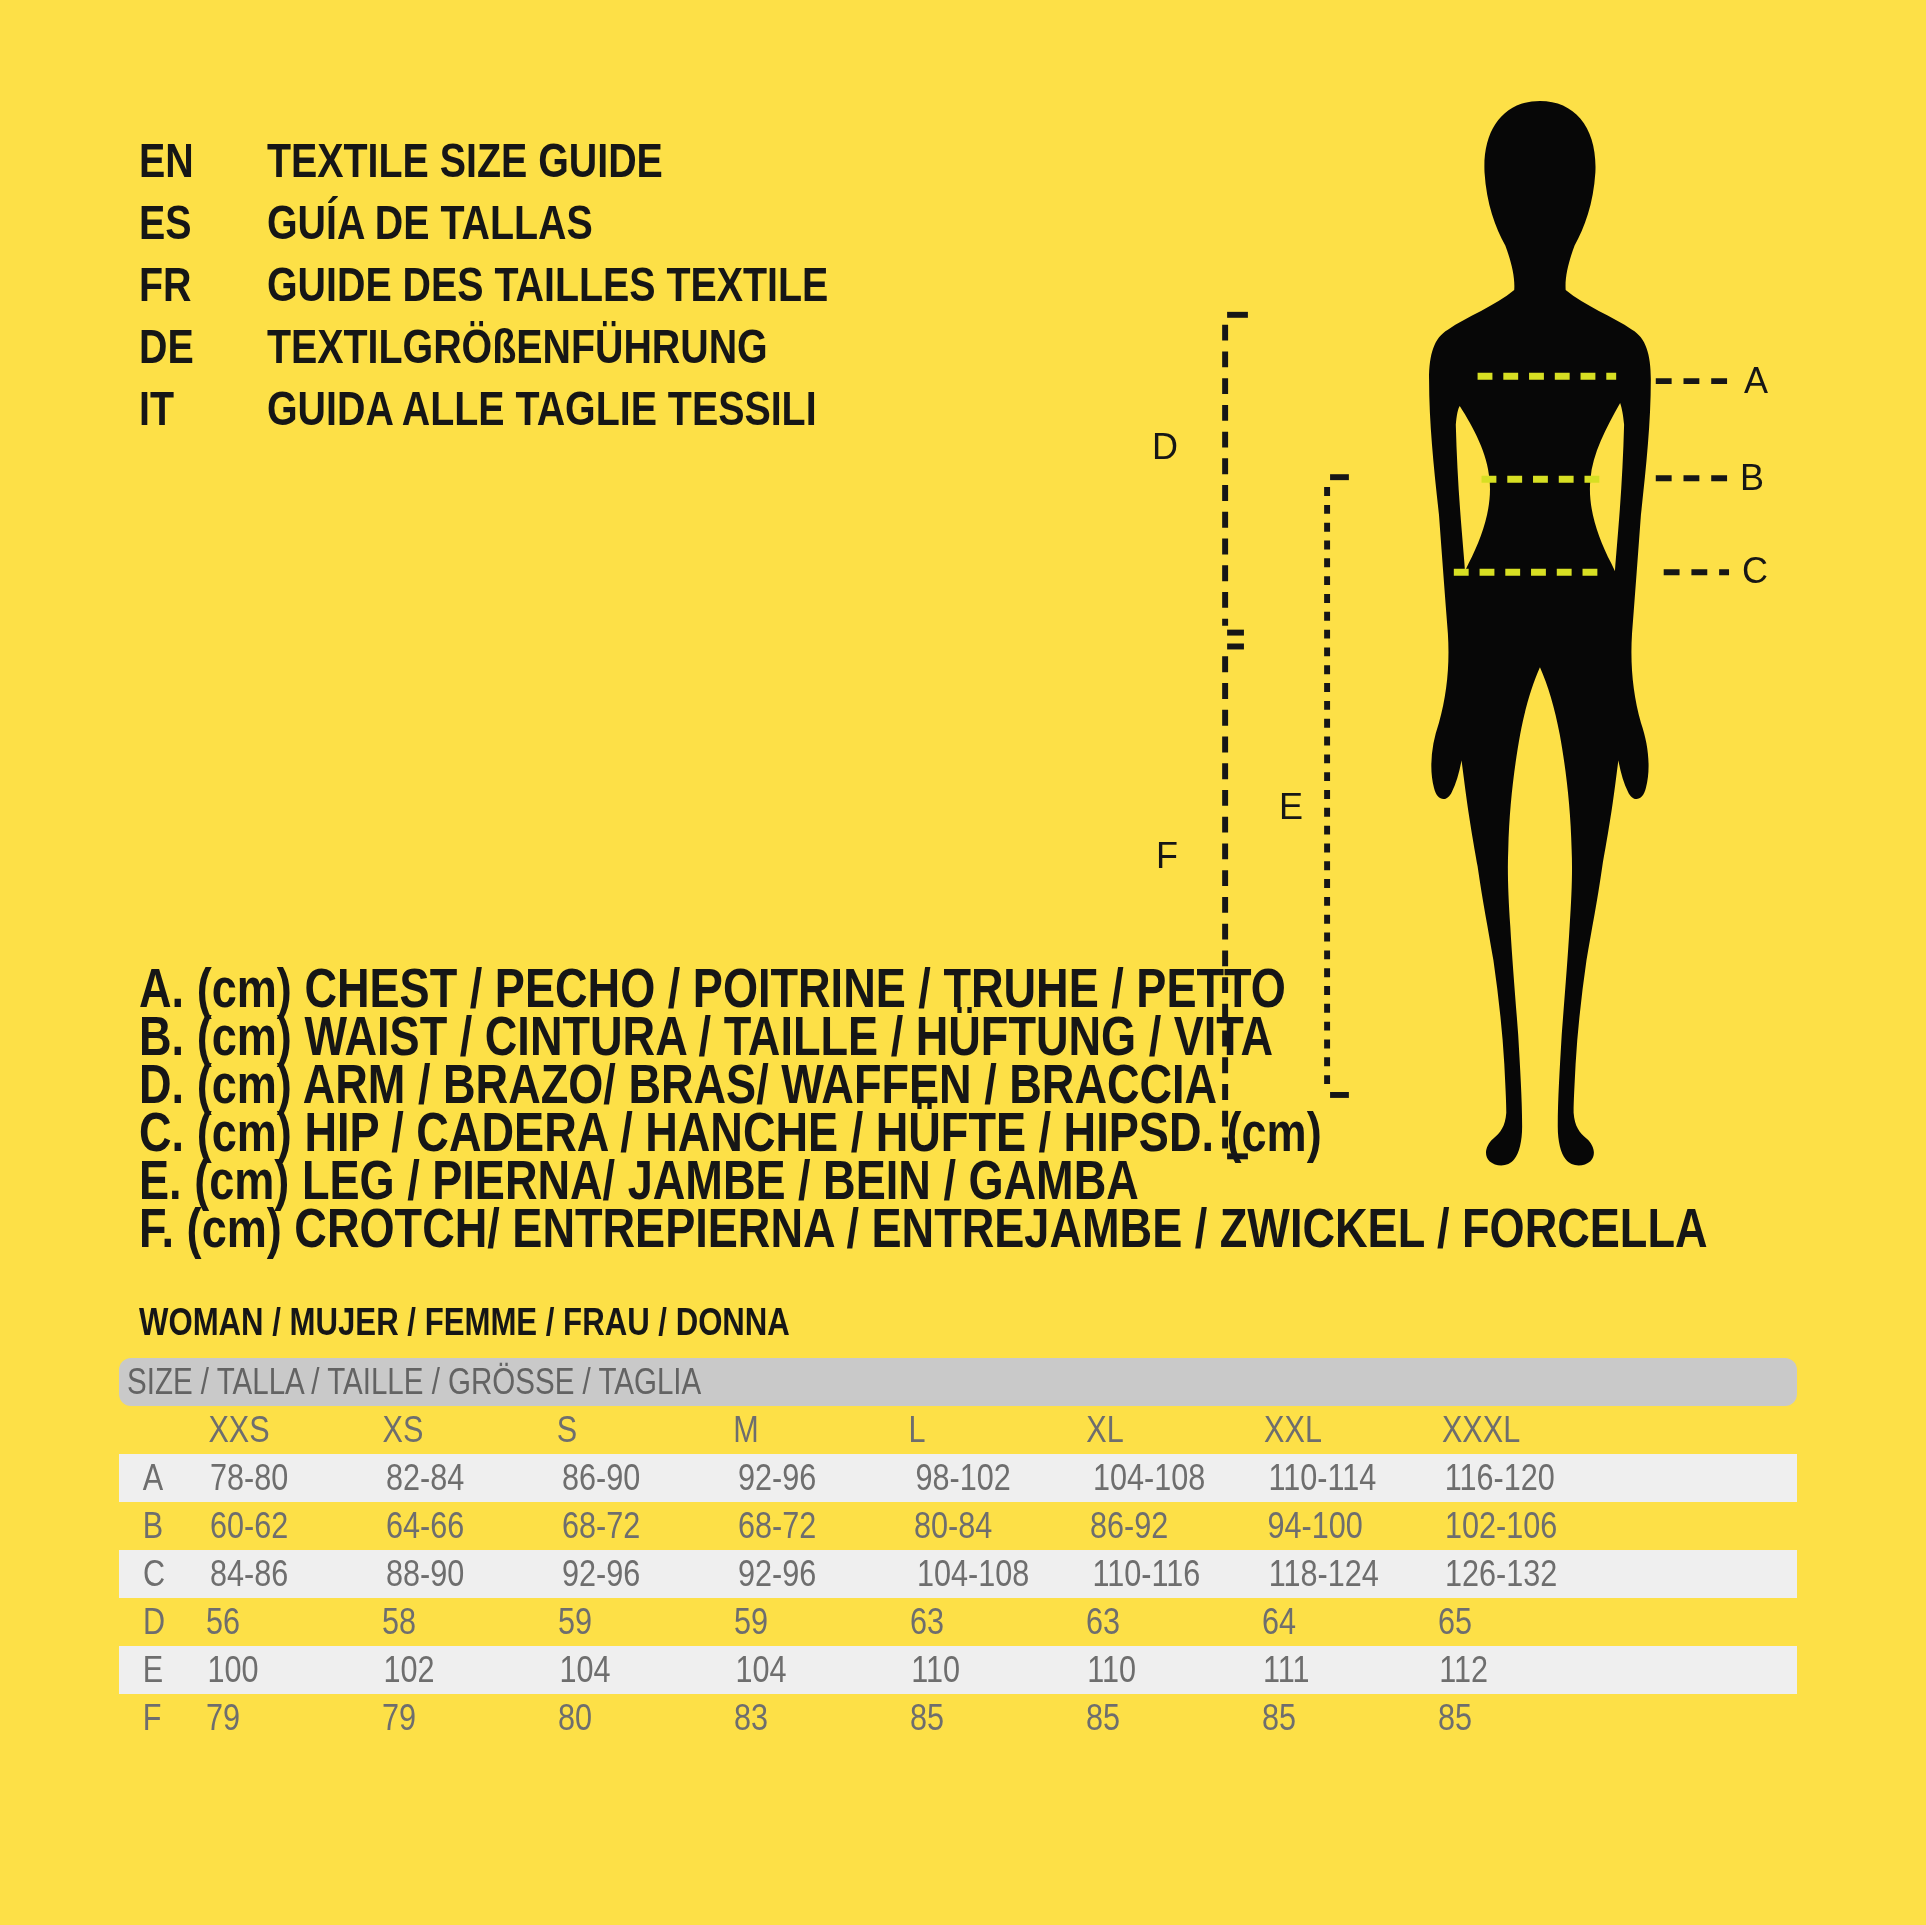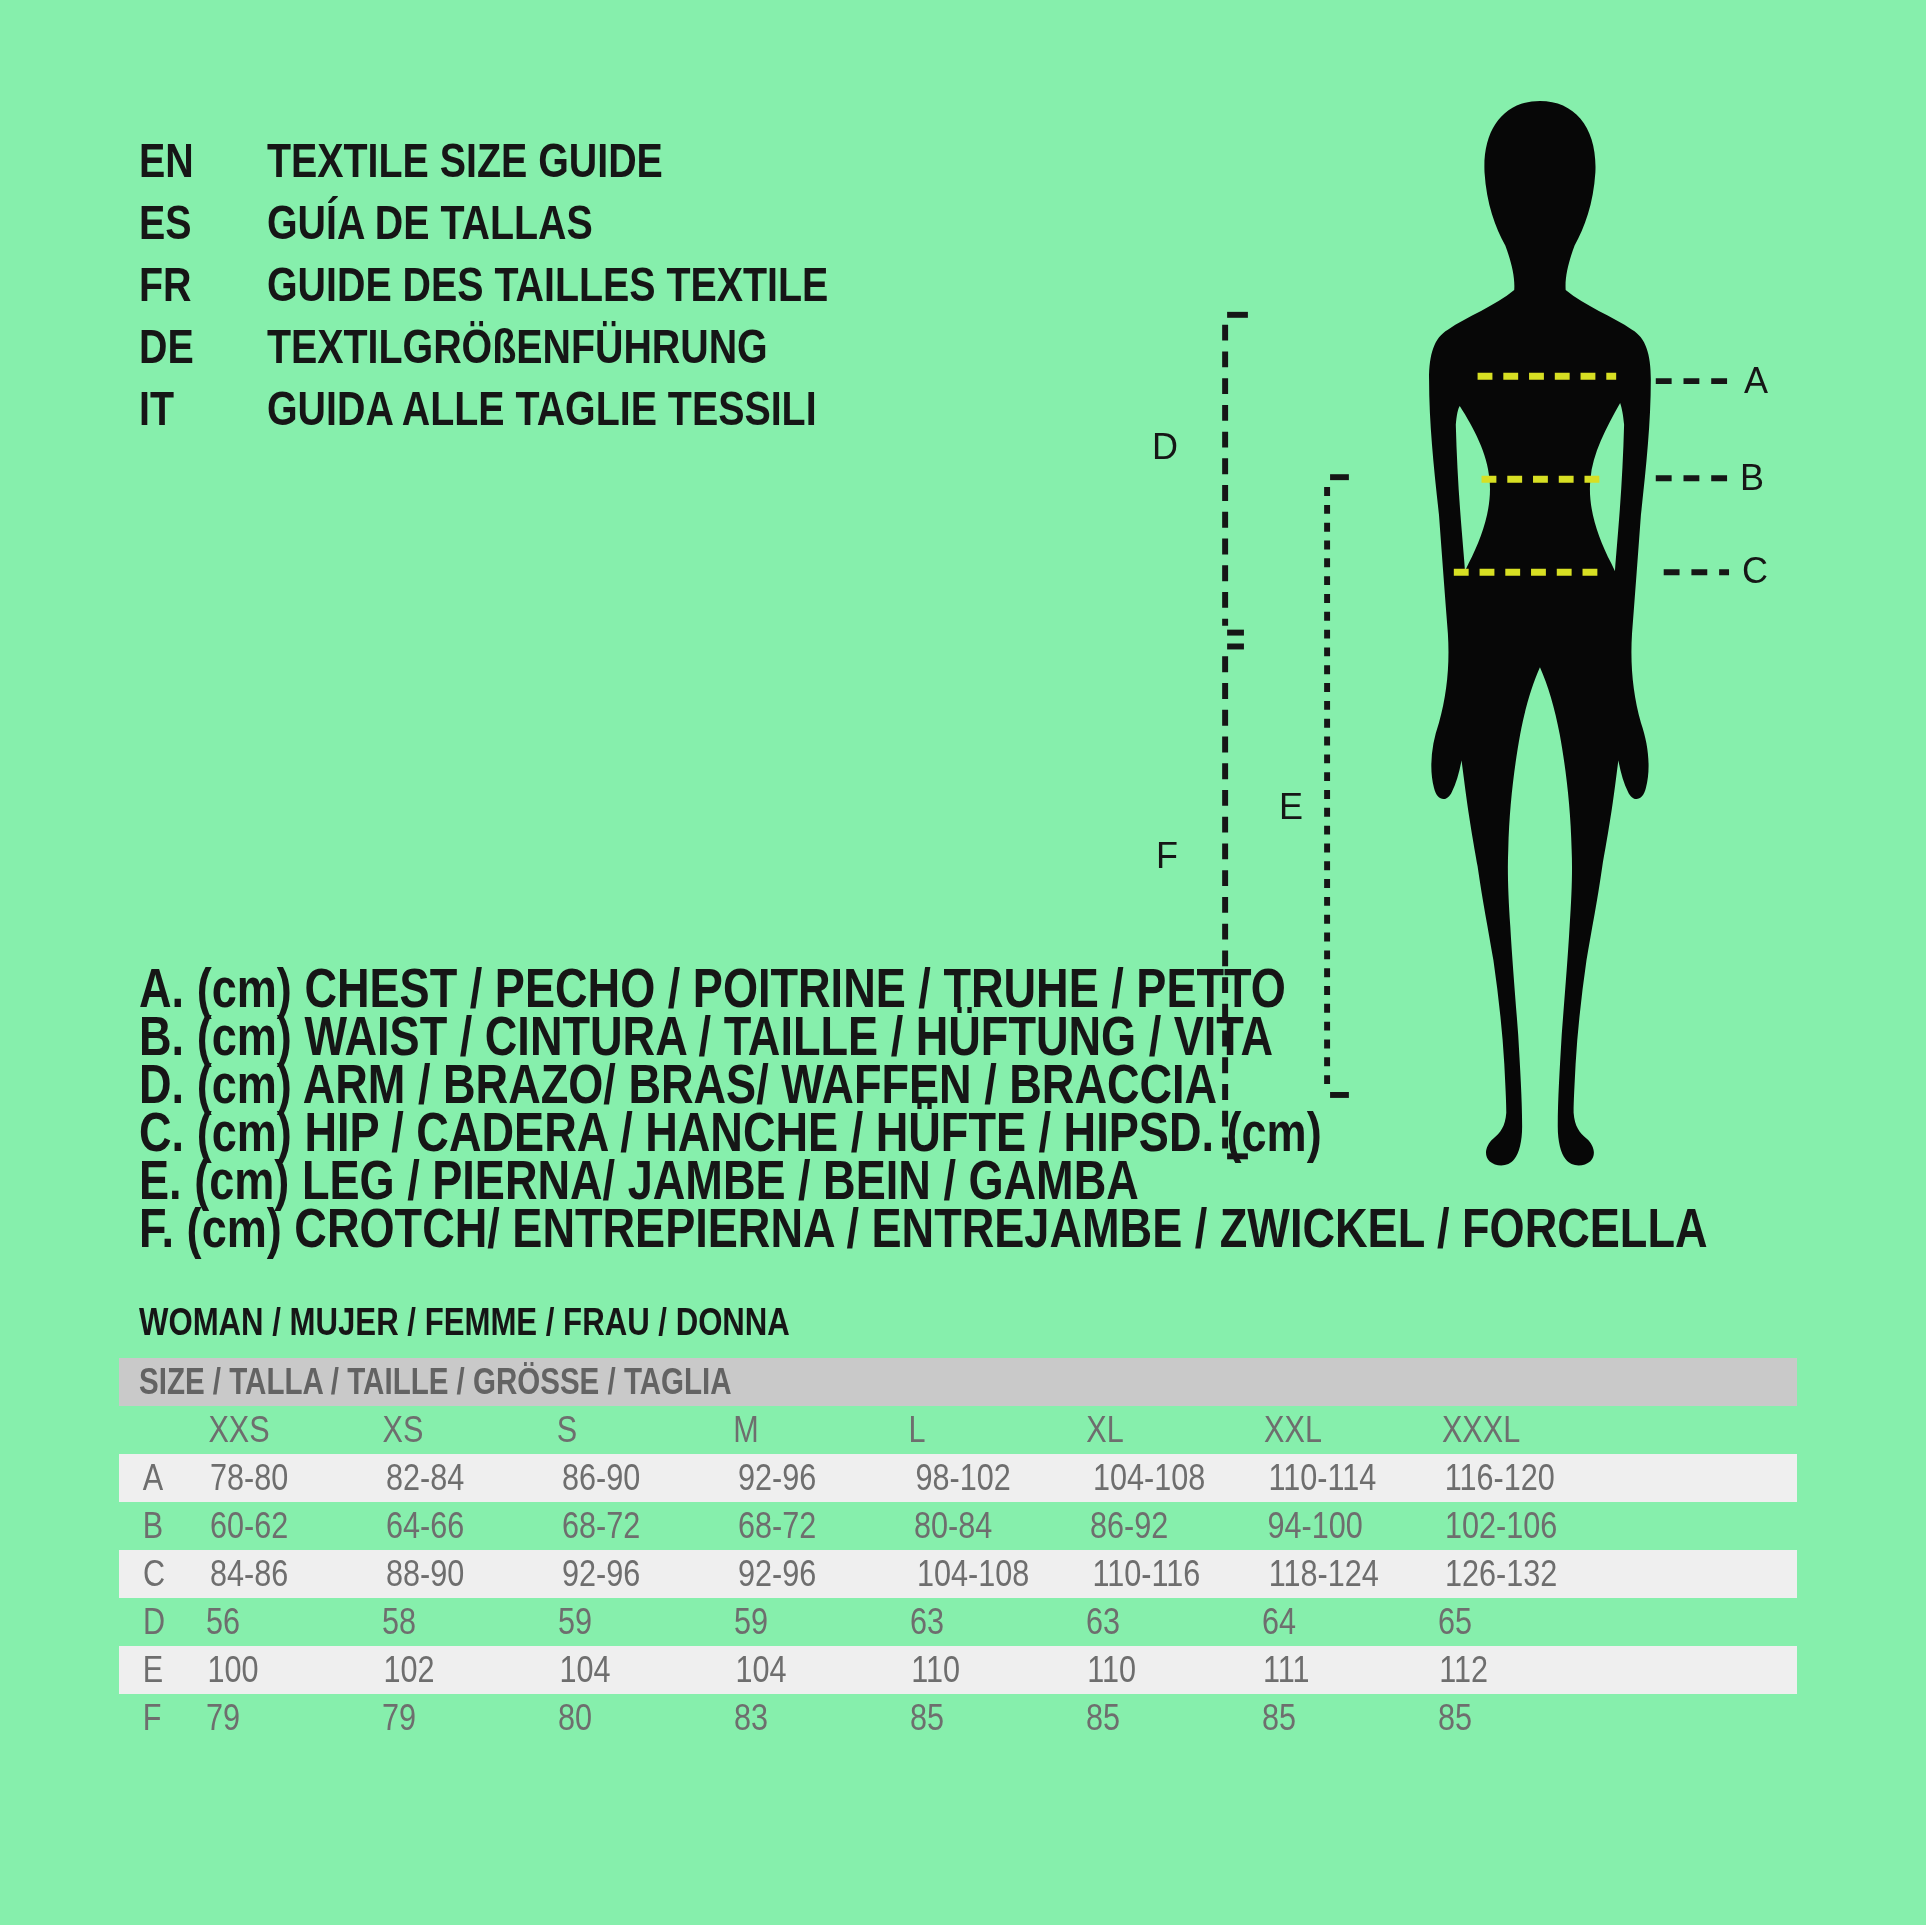--- a/index.html
+++ b/index.html
@@ -6,21 +6,21 @@
     --ink:#161616;
     --table-text:#6e6e6e;
     --headerbar-bg:#c9c9c9;
     --headerbar-text:#636363;
     --band-bg:#efefef;
     --accent-yellow:#d7df23;
     --silhouette:#070707;
   }
   html,body{margin:0;padding:0;background:#fff;}
   .canvas{
-    position:relative;width:1927px;height:1926px;background:#86efac;overflow:hidden;
+    position:relative;width:1927px;height:1926px;background:#fde047;overflow:hidden;
     font-family:"Liberation Sans",sans-serif;color:var(--ink);
   }
   .cond{display:inline-block;transform:scaleX(.82);transform-origin:0 50%;white-space:nowrap;}
   .condc{display:inline-block;transform:scaleX(.85);transform-origin:50% 50%;white-space:nowrap;}
 
   
   .lang-block{position:absolute;left:139px;top:129px;}
   .lang-row{position:relative;height:62px;display:block;}
   .lang-code{position:absolute;left:0;top:50%;transform:translateY(-50%) scaleX(.82);transform-origin:0 50%;
     font-size:48px;font-weight:600;letter-spacing:0;}
@@ -30,21 +30,21 @@
   
   .legend-block{position:absolute;left:139px;top:964px;}
   .legend-line{height:48px;line-height:48px;font-size:55px;font-weight:600;}
 
   .section-title{position:absolute;left:139px;top:1298px;height:48px;line-height:48px;
     font-size:38px;font-weight:600;}
 
   
   .size-table{position:absolute;left:119px;top:1358px;width:1678px;font-size:36px;color:var(--table-text);}
   .t-headerbar{height:48px;background:var(--headerbar-bg);color:var(--headerbar-text);
-    display:flex;align-items:center;padding-left:20px;box-sizing:border-box;font-weight:700;}
+    display:flex;align-items:center;padding-left:8px;box-sizing:border-box;font-weight:400;border-radius:12px;}
   .t-row{height:48px;display:grid;grid-template-columns:84px repeat(8,176px) 1fr;align-items:center;}
   .t-row.band{background:var(--band-bg);}
   .t-label{padding-left:22px;text-align:left;}
   .t-cell{text-align:left;}
 
   
   .figure-wrap{position:absolute;left:1139px;top:79px;width:693px;height:1129px;}
   .figure-wrap svg{position:absolute;left:0;top:0;}
   .fig-letter{position:absolute;font-size:36px;line-height:46px;color:var(--ink);}
   .body-fill{fill:var(--silhouette);}

